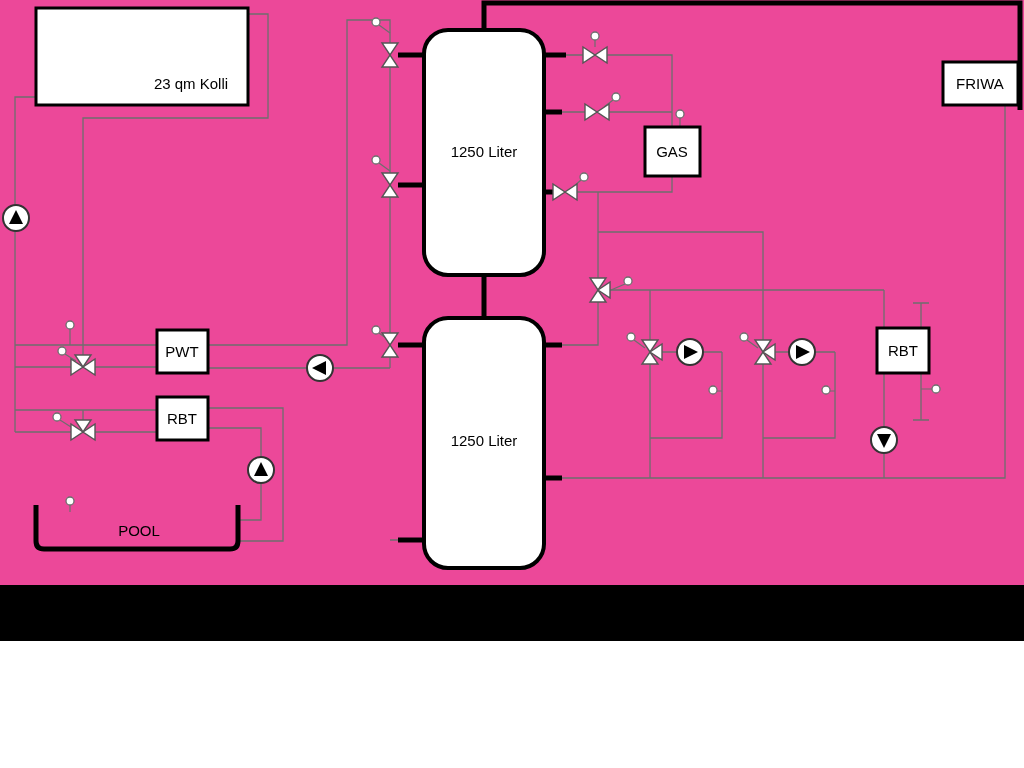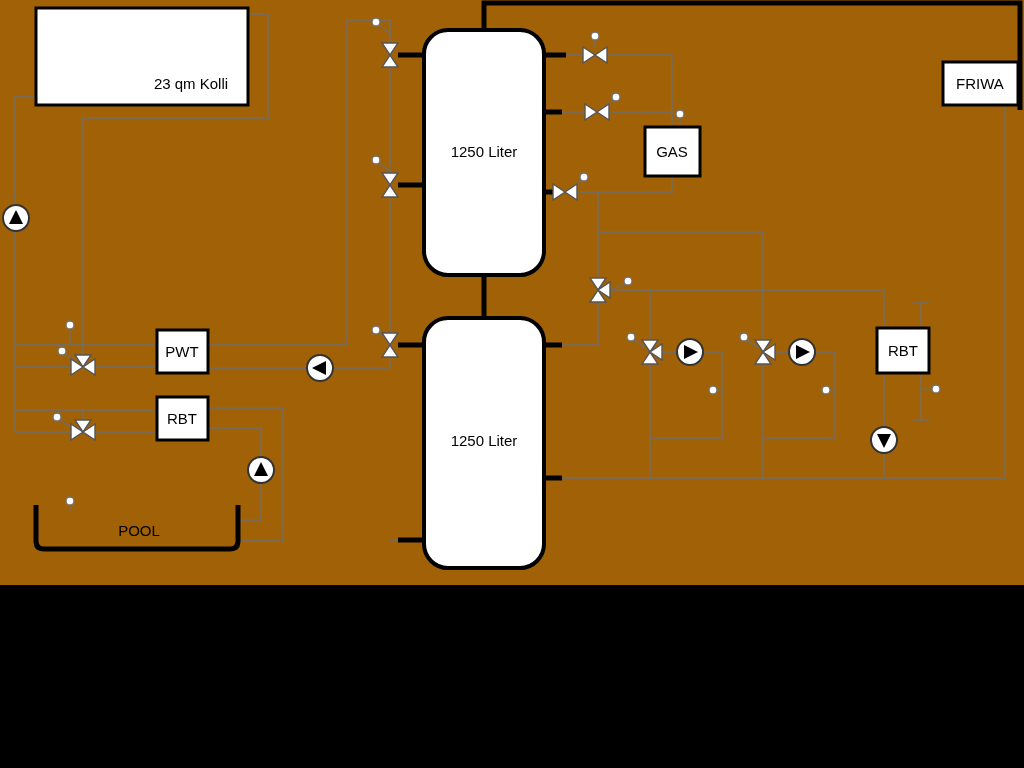--- a/index.html
+++ b/index.html
@@ -1,16 +1,16 @@
 <!DOCTYPE html>
 <html><head>
 <meta charset="utf-8">
 <style>
   html,body{margin:0;padding:0;background:#ffffff;}
-  #stage{position:relative;width:1024px;height:768px;background:#a16207;overflow:hidden;
+  #stage{position:relative;width:1024px;height:641px;background:#ec4899;overflow:hidden;
          font-family:"Liberation Sans", sans-serif;}
   svg{display:block;}
   text{fill:#000000;font-size:15px;font-family:"Liberation Sans", sans-serif;}
   .pipe{stroke:#6e6e6e;stroke-width:1.3;fill:none;}
   .stem{stroke:#6e6e6e;stroke-width:1.2;fill:none;}
   .thick{stroke:#000000;stroke-width:5;fill:none;}
   .boxline{stroke:#000000;fill:#ffffff;}
   .valve{stroke:#555555;stroke-width:1.4;fill:#ffffff;}
   .pumpc{stroke:#333333;stroke-width:2;fill:#ffffff;}
   .pumpt{fill:#000000;stroke:none;}

